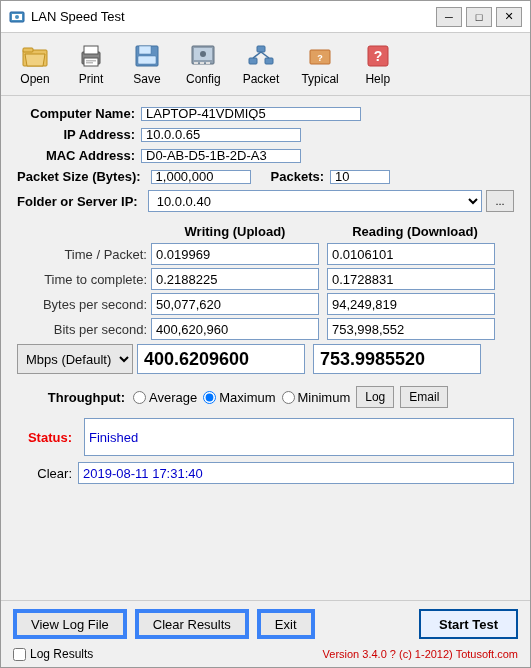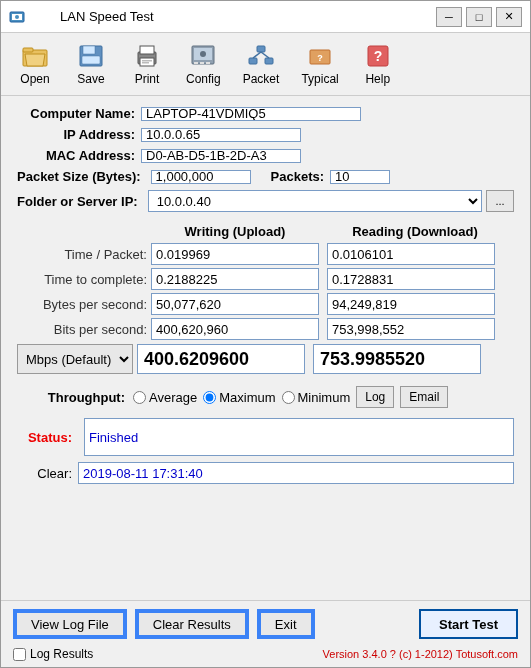--- a/index.html
+++ b/index.html
@@ -20,21 +20,20 @@
       flex-direction: column;
     }
     .title-bar {
       background: #fff;
       height: 32px;
       display: flex;
       align-items: center;
       padding: 0 8px;
       border-bottom: 1px solid #ccc;
       flex-shrink: 0;
-      gap: 29px;
     }
     .title-bar-icon {
       width: 16px;
       height: 16px;
       margin-right: 6px;
       display: flex;
       align-items: center;
       justify-content: center;
     }
     .title-bar-text {
@@ -383,38 +382,38 @@
           <rect x="2" y="6" width="24" height="16" rx="1" fill="#e8c060" stroke="#c09020" stroke-width="1"></rect>
           <rect x="2" y="4" width="10" height="4" rx="1" fill="#e8c060" stroke="#c09020" stroke-width="1"></rect>
           <path d="M4 10 L24 10 L22 22 L6 22 Z" fill="#f0d080" stroke="#c09020" stroke-width="1"></path>
         </svg>
       </div>
       <span>Open</span>
     </button>
     <button class="toolbar-btn">
       <div class="toolbar-icon">
         <svg width="28" height="24" viewBox="0 0 28 24">
-          <rect x="3" y="2" width="22" height="20" rx="1" fill="#6090c0" stroke="#4070a0" stroke-width="1"></rect>
-          <rect x="6" y="2" width="12" height="8" fill="#d0e8ff" stroke="#4070a0" stroke-width="0.5"></rect>
-          <rect x="5" y="12" width="18" height="8" rx="1" fill="#d0e8ff" stroke="#4070a0" stroke-width="0.5"></rect>
-        </svg>
-      </div>
-      <span>Save</span>
-    </button>
-    <button class="toolbar-btn">
-      <div class="toolbar-icon">
-        <svg width="28" height="24" viewBox="0 0 28 24">
           <rect x="5" y="8" width="18" height="12" rx="1" fill="#888" stroke="#555" stroke-width="1"></rect>
           <rect x="7" y="2" width="14" height="8" fill="#fff" stroke="#555" stroke-width="1"></rect>
           <rect x="7" y="14" width="14" height="8" fill="#fff" stroke="#555" stroke-width="1"></rect>
           <rect x="9" y="16" width="10" height="1.5" fill="#bbb"></rect>
           <rect x="9" y="18" width="7" height="1.5" fill="#bbb"></rect>
         </svg>
       </div>
       <span>Print</span>
+    </button>
+    <button class="toolbar-btn">
+      <div class="toolbar-icon">
+        <svg width="28" height="24" viewBox="0 0 28 24">
+          <rect x="3" y="2" width="22" height="20" rx="1" fill="#6090c0" stroke="#4070a0" stroke-width="1"></rect>
+          <rect x="6" y="2" width="12" height="8" fill="#d0e8ff" stroke="#4070a0" stroke-width="0.5"></rect>
+          <rect x="5" y="12" width="18" height="8" rx="1" fill="#d0e8ff" stroke="#4070a0" stroke-width="0.5"></rect>
+        </svg>
+      </div>
+      <span>Save</span>
     </button>
     <button class="toolbar-btn">
       <div class="toolbar-icon">
         <svg width="28" height="24" viewBox="0 0 28 24">
           <rect x="3" y="2" width="22" height="18" rx="1" fill="#90a0b0" stroke="#607080" stroke-width="1"></rect>
           <rect x="5" y="4" width="18" height="12" fill="#c0d0e0"></rect>
           <circle cx="14" cy="10" r="3" fill="#607080"></circle>
           <rect x="5" y="18" width="4" height="2" fill="#e0e0e0"></rect>
           <rect x="11" y="18" width="4" height="2" fill="#e0e0e0"></rect>
           <rect x="17" y="18" width="4" height="2" fill="#e0e0e0"></rect>

